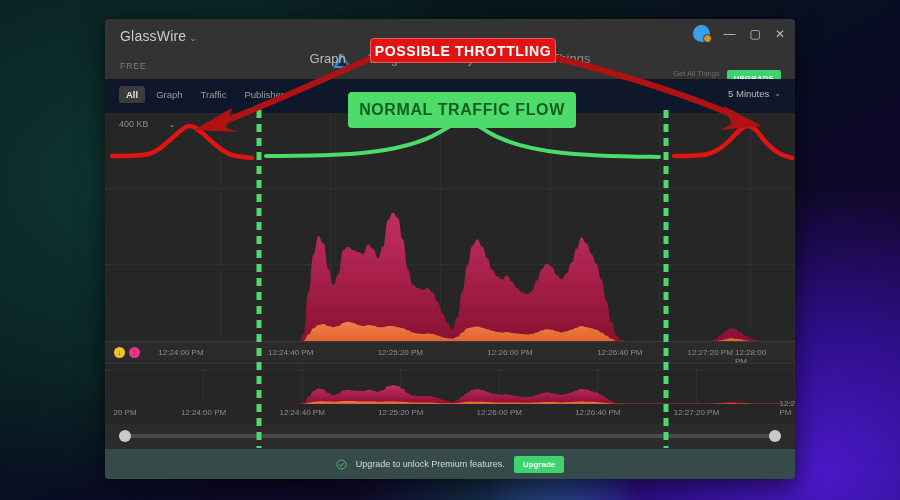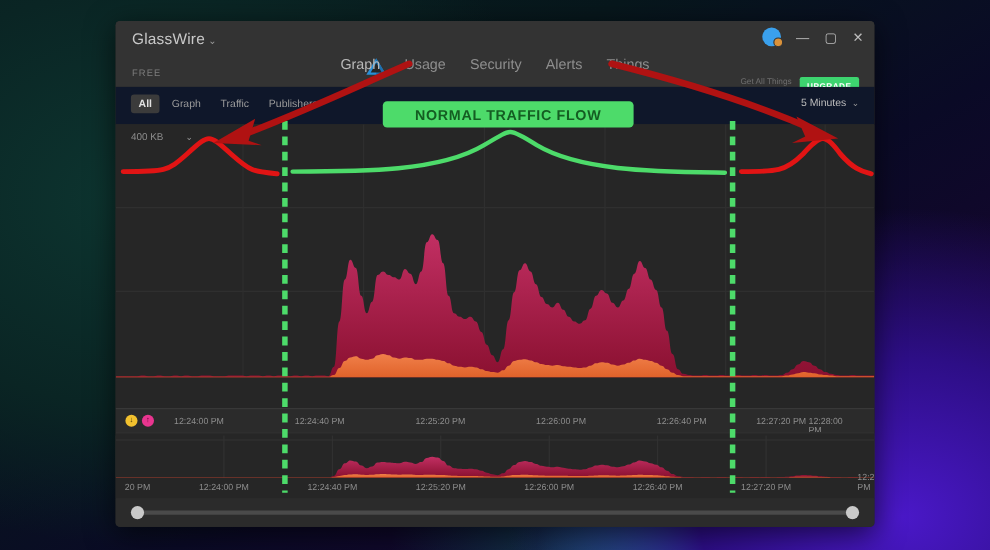--- a/index.html
+++ b/index.html
@@ -169,22 +169,22 @@
     font-weight: bold; letter-spacing: .6px;
     display: flex; align-items: center; justify-content: center;
     border-radius: 4px; white-space: nowrap;
   }
   .banner-red {
     left: 370px; top: 38px; width: 186px; height: 25px;
     background: #e11414; color: #ffffff; font-size: 14px;
     border: 1px solid #f05a5a;
   }
   .banner-green {
-    left: 348px; top: 92px; width: 228px; height: 24px;
-    background: #4ddb6a; color: #145d22; font-size: 13px;
+    left: 348px; top: 92px; width: 228px; height: 36px;
+    background: #4ddb6a; color: #145d22; font-size: 16px;
   }
 </style>
 </head>
 <body>
 
 <div id="wallpaper"></div>
 
 <div id="app-window">
 
   <div class="titlebar">
@@ -321,34 +321,43 @@
       </div>
   </div>
 
   <div class="scrollrow">
     <div class="track">
       <div class="handle" style="left:0px"></div>
       <div class="handle" style="left:650px"></div>
     </div>
   </div>
 
+  <div class="footer">
+    <svg class="check-ico" viewBox="0 0 16 16">
+      <circle cx="8" cy="8" r="6.6" fill="none" stroke="#3dd46f" stroke-width="1.3"></circle>
+      <path d="M5 8.2 L7.2 10.3 L11.2 5.6" fill="none" stroke="#3dd46f" stroke-width="1.4" stroke-linecap="round"></path>
+    </svg>
+    <span class="footer-text">Upgrade to unlock Premium features.</span>
+    <button class="btn-upgrade-foot">Upgrade</button>
+  </div>
 </div>
 
 <div id="annotations">
   <svg width="900" height="500" style="position:absolute;left:0;top:0">
 
     <line x1="259" y1="110" x2="259" y2="448" stroke="#4ddb6a" stroke-width="5" stroke-dasharray="8 6"></line>
     <line x1="666" y1="110" x2="666" y2="448" stroke="#4ddb6a" stroke-width="5" stroke-dasharray="8 6"></line>
 
     <path d="M112 156 C 150 156, 152 156, 170 140 C 182 129, 186 126, 190 126 C 194 126, 198 129, 210 140 C 228 156, 230 156, 252 158" fill="none" stroke="#e11414" stroke-width="4.5" stroke-linecap="round"></path>
 
     <path d="M674 156 C 706 156, 714 156, 730 140 C 740 129, 744 126, 748 126 C 752 126, 756 129, 764 140 C 778 156, 786 156, 792 158" fill="none" stroke="#e11414" stroke-width="4.5" stroke-linecap="round"></path>
 
     <path d="M266 156 C 330 156, 400 156, 440 132 C 455 123, 460 120, 464 120 C 468 120, 474 123, 488 132 C 528 156, 598 156, 659 157" fill="none" stroke="#4ddb6a" stroke-width="4" stroke-linecap="round"></path>
 
     <path d="M372 58 C 330 76, 280 100, 222 122" fill="none" stroke="#b01212" stroke-width="6" stroke-linecap="round"></path>
     <path d="M194 130 L 232 108 L 226 128 L 238 132 Z" fill="#b01212"></path>
     <path d="M556 58 C 620 74, 690 96, 740 118" fill="none" stroke="#b01212" stroke-width="6" stroke-linecap="round"></path>
     <path d="M762 126 L 724 106 L 732 124 L 720 130 Z" fill="#b01212"></path>
   </svg>
 
+  <div class="banner banner-red">POSSIBLE THROTTLING</div>
   <div class="banner banner-green">NORMAL TRAFFIC FLOW</div>
 </div>
 
 </body></html>

